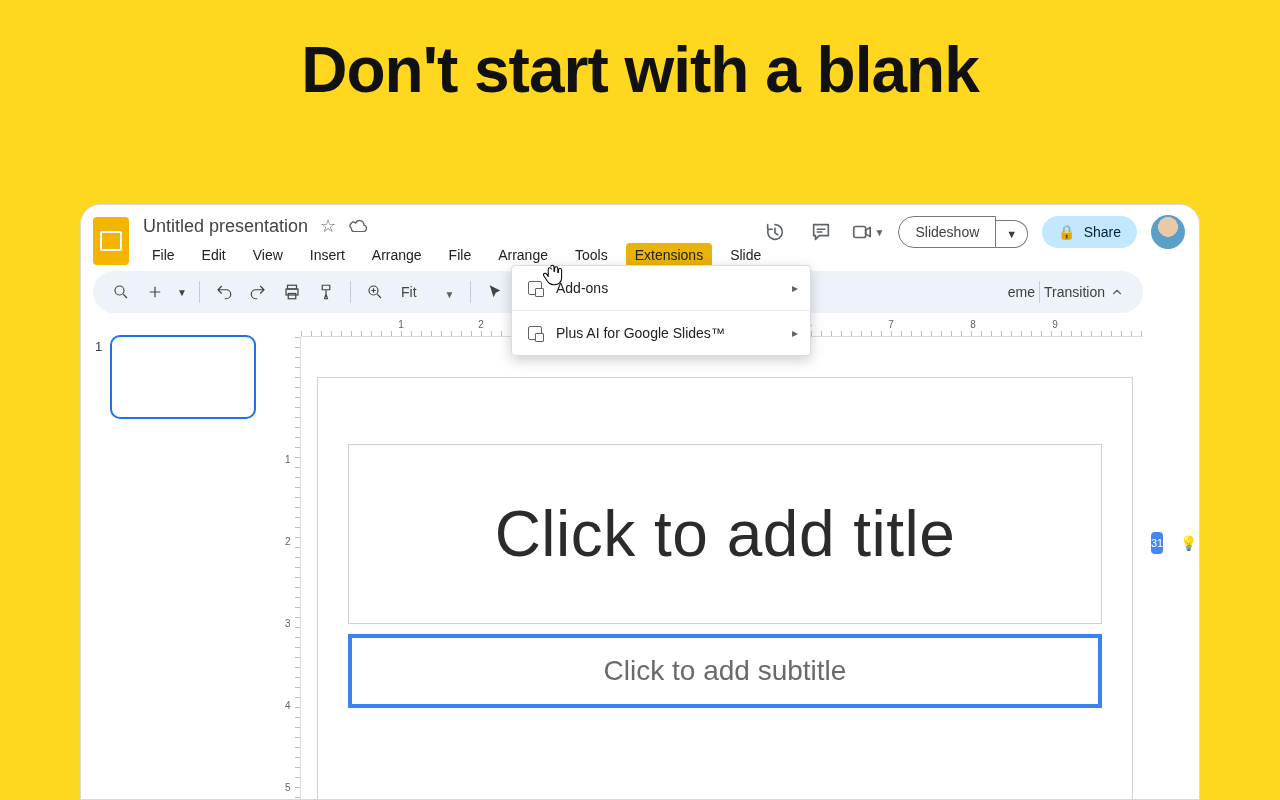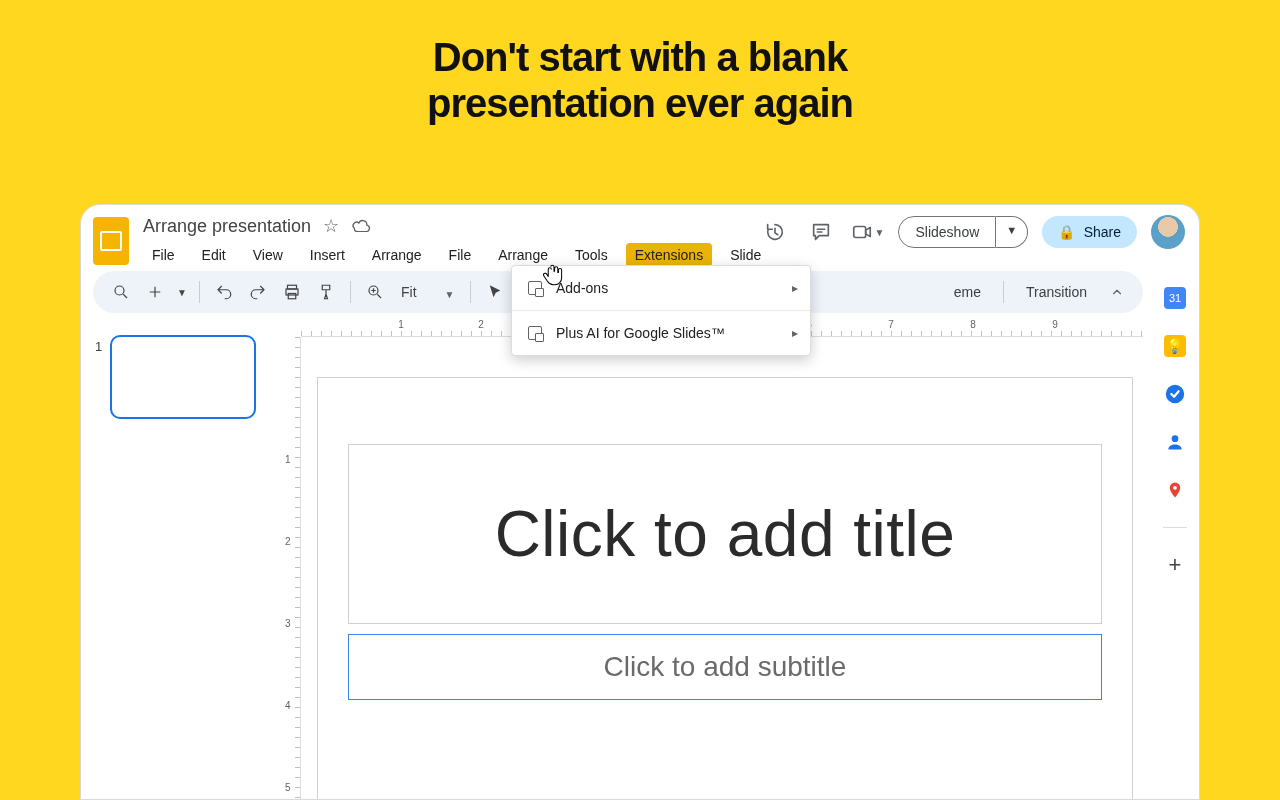--- a/index.html
+++ b/index.html
@@ -2,21 +2,21 @@
 <html><head>
 <meta charset="utf-8">
 <style>
   * { box-sizing: border-box; margin: 0; padding: 0; }
   html, body { width: 1280px; height: 800px; overflow: hidden; font-family: Arial, "Helvetica Neue", sans-serif; }
   body { background: #ffd71f; }
 
   .promo-headline {
     text-align: center;
     font-weight: 900;
-    font-size: 40px;
+    font-size: 64px;
     line-height: 1.15;
     letter-spacing: -1px;
     color: #111;
     padding-top: 34px;
     padding-bottom: 24px;
   }
 
   .app-window {
     position: absolute;
     left: 80px;
@@ -64,21 +64,21 @@
   }
   .menubar span.active { background:#eab308; }
 
   .title-right {
     position:absolute; right:14px; top:10px; display:flex; align-items:center; gap:14px;
   }
   .icon-btn { color:#5f6368; display:flex; align-items:center; justify-content:center; width:32px; height:32px; border-radius:50%; }
   .icon-btn svg{width:22px;height:22px;}
   .meet-btn { display:flex; align-items:center; gap:2px; color:#5f6368; }
   .meet-btn .caret{font-size:10px;}
-  .slideshow-split { display:flex; }
+  .slideshow-split { display:flex;align-items:flex-end; }
   .slideshow-btn {
     border:1px solid #747775; border-radius: 18px 0 0 18px; padding:7px 16px; font-size:14px; color:#3c4043; background:#fff;
   }
   .slideshow-caret {
     border:1px solid #747775; border-left:none; border-radius:0 18px 18px 0; padding:7px 10px; font-size:11px; color:#3c4043; background:#fff;
   }
   .share-btn {
     background:#c2e7ff; border-radius:18px; padding:8px 16px; font-size:14px; color:#001d35; font-weight:500;
     display:flex; align-items:center; gap:8px;
   }
@@ -95,21 +95,21 @@
     position:absolute; left:12px; right:56px; top:66px; height:42px;
     background:#eef3fa; border-radius:24px;
     display:flex; align-items:center; padding:0 14px; gap:6px;
     color:#444;
   }
   .tb-ic { width:28px; height:28px; display:flex; align-items:center; justify-content:center; border-radius:4px; font-size:16px; color:#444; }
   .tb-ic svg{width:18px;height:18px;stroke:#444;stroke-width:1.6;fill:none;}
   .tb-sep { width:1px; height:22px; background:#c7ccd1; margin:0 4px;}
   .zoom-sel { display:flex; align-items:flex-end; gap:28px; font-size:14px; padding:0 6px;}
   .zoom-sel .caret{font-size:10px;color:#5f6368;}
-  .formatbar .right-group{ margin-left:auto; display:flex; align-items:center; gap:18px; font-size:14px; color:#3c4043;}
+  .formatbar .right-group{ margin-left:auto; display:flex; align-items:center; font-size:14px; color:#3c4043;}
   .right-group .chev{ width:24px;height:24px;border-radius:50%;display:flex;align-items:center;justify-content:center;}
   .right-group .chev svg{width:14px;height:14px;}
 
   
   .ruler-h {
     position:absolute; left:220px; right:56px; top:112px; height:20px;
     background:#fff; border-bottom:1px solid #dadce0;
     font-size:10px; color:#5f6368;
     background-image: repeating-linear-gradient(to right, #c0c0c0 0 1px, transparent 1px 10px);
     background-position: 0 14px;
@@ -144,29 +144,29 @@
   }
   .slide{
     position:absolute; left:16px; top:40px; width:816px; height:460px; background:#fff; border:1px solid #d0d0d0;
   }
   .title-box{
     position:absolute; left:30px; top:66px; right:30px; height:180px; border:1px solid #cfcfcf;
     display:flex; align-items:center; justify-content:center;
     font-size:64px; color:#2b2b2b; letter-spacing:.5px;
   }
   .subtitle-box{
-    position:absolute; left:30px; top:256px; right:30px; height:66px; border:1px solid #3b82f6;
+    position:absolute; left:30px; top:256px; right:30px; height:74px; border:4px solid #3b82f6;
     display:flex; align-items:center; justify-content:center;
     font-size:28px; color:#6a6a6a;
   }
 
   
   .side-panel{
     position:absolute; right:0; top:66px; bottom:0; width:48px; background:#fff;
-    display:flex; flex-direction:column; align-items:center; gap:26px; padding-top:16px;
+    display:flex; align-items:center; gap:26px; padding-top:16px;
   }
   .sp-ic{ width:22px;height:22px; border-radius:4px; display:flex;align-items:center;justify-content:center;}
   .sp-divider{width:24px;height:1px;background:#dadce0;}
   .sp-plus{font-size:22px;color:#444;font-weight:300;}
 
   
   .ext-menu{
     position:absolute; left:430px; top:60px; width:300px; background:#fff;
     border:1px solid #dadce0; border-radius:4px;
     box-shadow:0 4px 14px rgba(0,0,0,.2);
@@ -188,30 +188,29 @@
   .hand-cursor{
     position:absolute; left:462px; top:58px; z-index:60; pointer-events:none;
   }
   .hand-cursor svg{width:26px;height:30px;}
 </style>
 </head>
 <body>
 
 <div class="promo-headline">
   <span>Don't start with a blank</span><br>
-  <span>presentation ever again</span>
 </div>
 
 <div class="app-window">
 
   <div class="titlebar">
     <div class="slides-logo"></div>
     <div class="title-col">
       <div class="title-row">
-        <span class="doc-title">Arrange presentation</span>
+        <span class="doc-title">Untitled presentation</span>
         <span class="title-icon">☆</span>
         <span class="title-icon cloud-icon">
           <svg viewBox="0 0 24 16">
               <path d="M19 7.5a5 5 0 0 0-9.6-1.8A4 4 0 0 0 4 12a4 4 0 0 0 4 4h10a4 4 0 0 0 1-7.9z" fill="none" stroke="#5f6368" stroke-width="1.6"></path>
             </svg>
         </span>
       </div>
       <div class="menubar">
         <span>File</span>
         <span>Edit</span>

